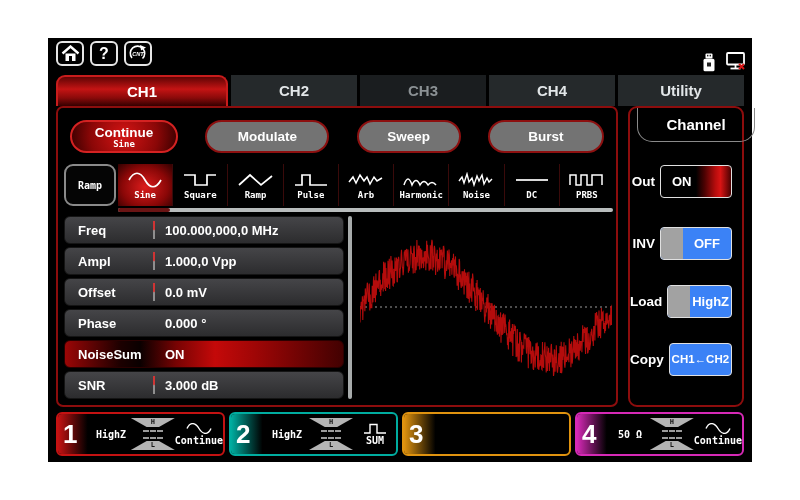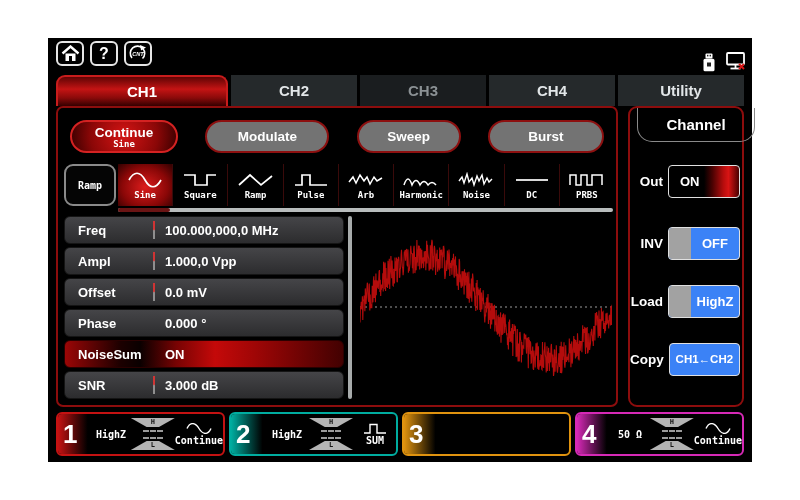--- a/index.html
+++ b/index.html
@@ -66,21 +66,21 @@
 
   .scope { position:absolute; left:302px; top:108px; width:252px; height:183px; background:#000; }
 
   
   .channel-panel { position:absolute; left:580px; top:68px; width:116px; height:301px;
                    border:2px solid #8d0d0d; border-radius:9px; background:#000; }
   .ch-header { position:absolute; left:7px; top:0; width:118px; height:34px;
                border:1px solid #8a8a8a; border-top:none; border-radius:0 0 15px 15px;
                display:flex; align-items:center; justify-content:center;
                color:#fff; font:bold 15px "Liberation Sans", sans-serif; }
-  .ch-row { position:absolute; left:0; width:100%; height:34px; padding-right:2px;
+  .ch-row { position:absolute; left:0; width:100%; height:34px; padding-right:10px;
             display:flex; align-items:center; justify-content:flex-end; gap:5px; }
   .ch-label { color:#fff; font:bold 13.5px "Liberation Sans", sans-serif; }
   .ch-btn { width:72px; height:33px; border:1px solid #e0e0e0; border-radius:4px;
             background:#3b82f6; color:#fff; font:bold 13px "Liberation Sans", sans-serif;
             position:relative; display:flex; align-items:center; }
   .ch-btn.out { background:linear-gradient(90deg,#000 0 50%,#4a0202 62%,#b80d0d 78%,#d81414 85%,#4a0101 100%); }
   .ch-btn.out span { padding-left:11px; }
   .ch-btn .grayseg { position:absolute; left:0; top:0; bottom:0; width:22px; background:#a2a2a2; border-radius:3px 0 0 3px; }
   .ch-btn .tval { position:absolute; left:22px; right:0; text-align:center; }
   .ch-btn.copy { width:78px; justify-content:center; font:bold 11.5px "Liberation Sans", sans-serif; }

